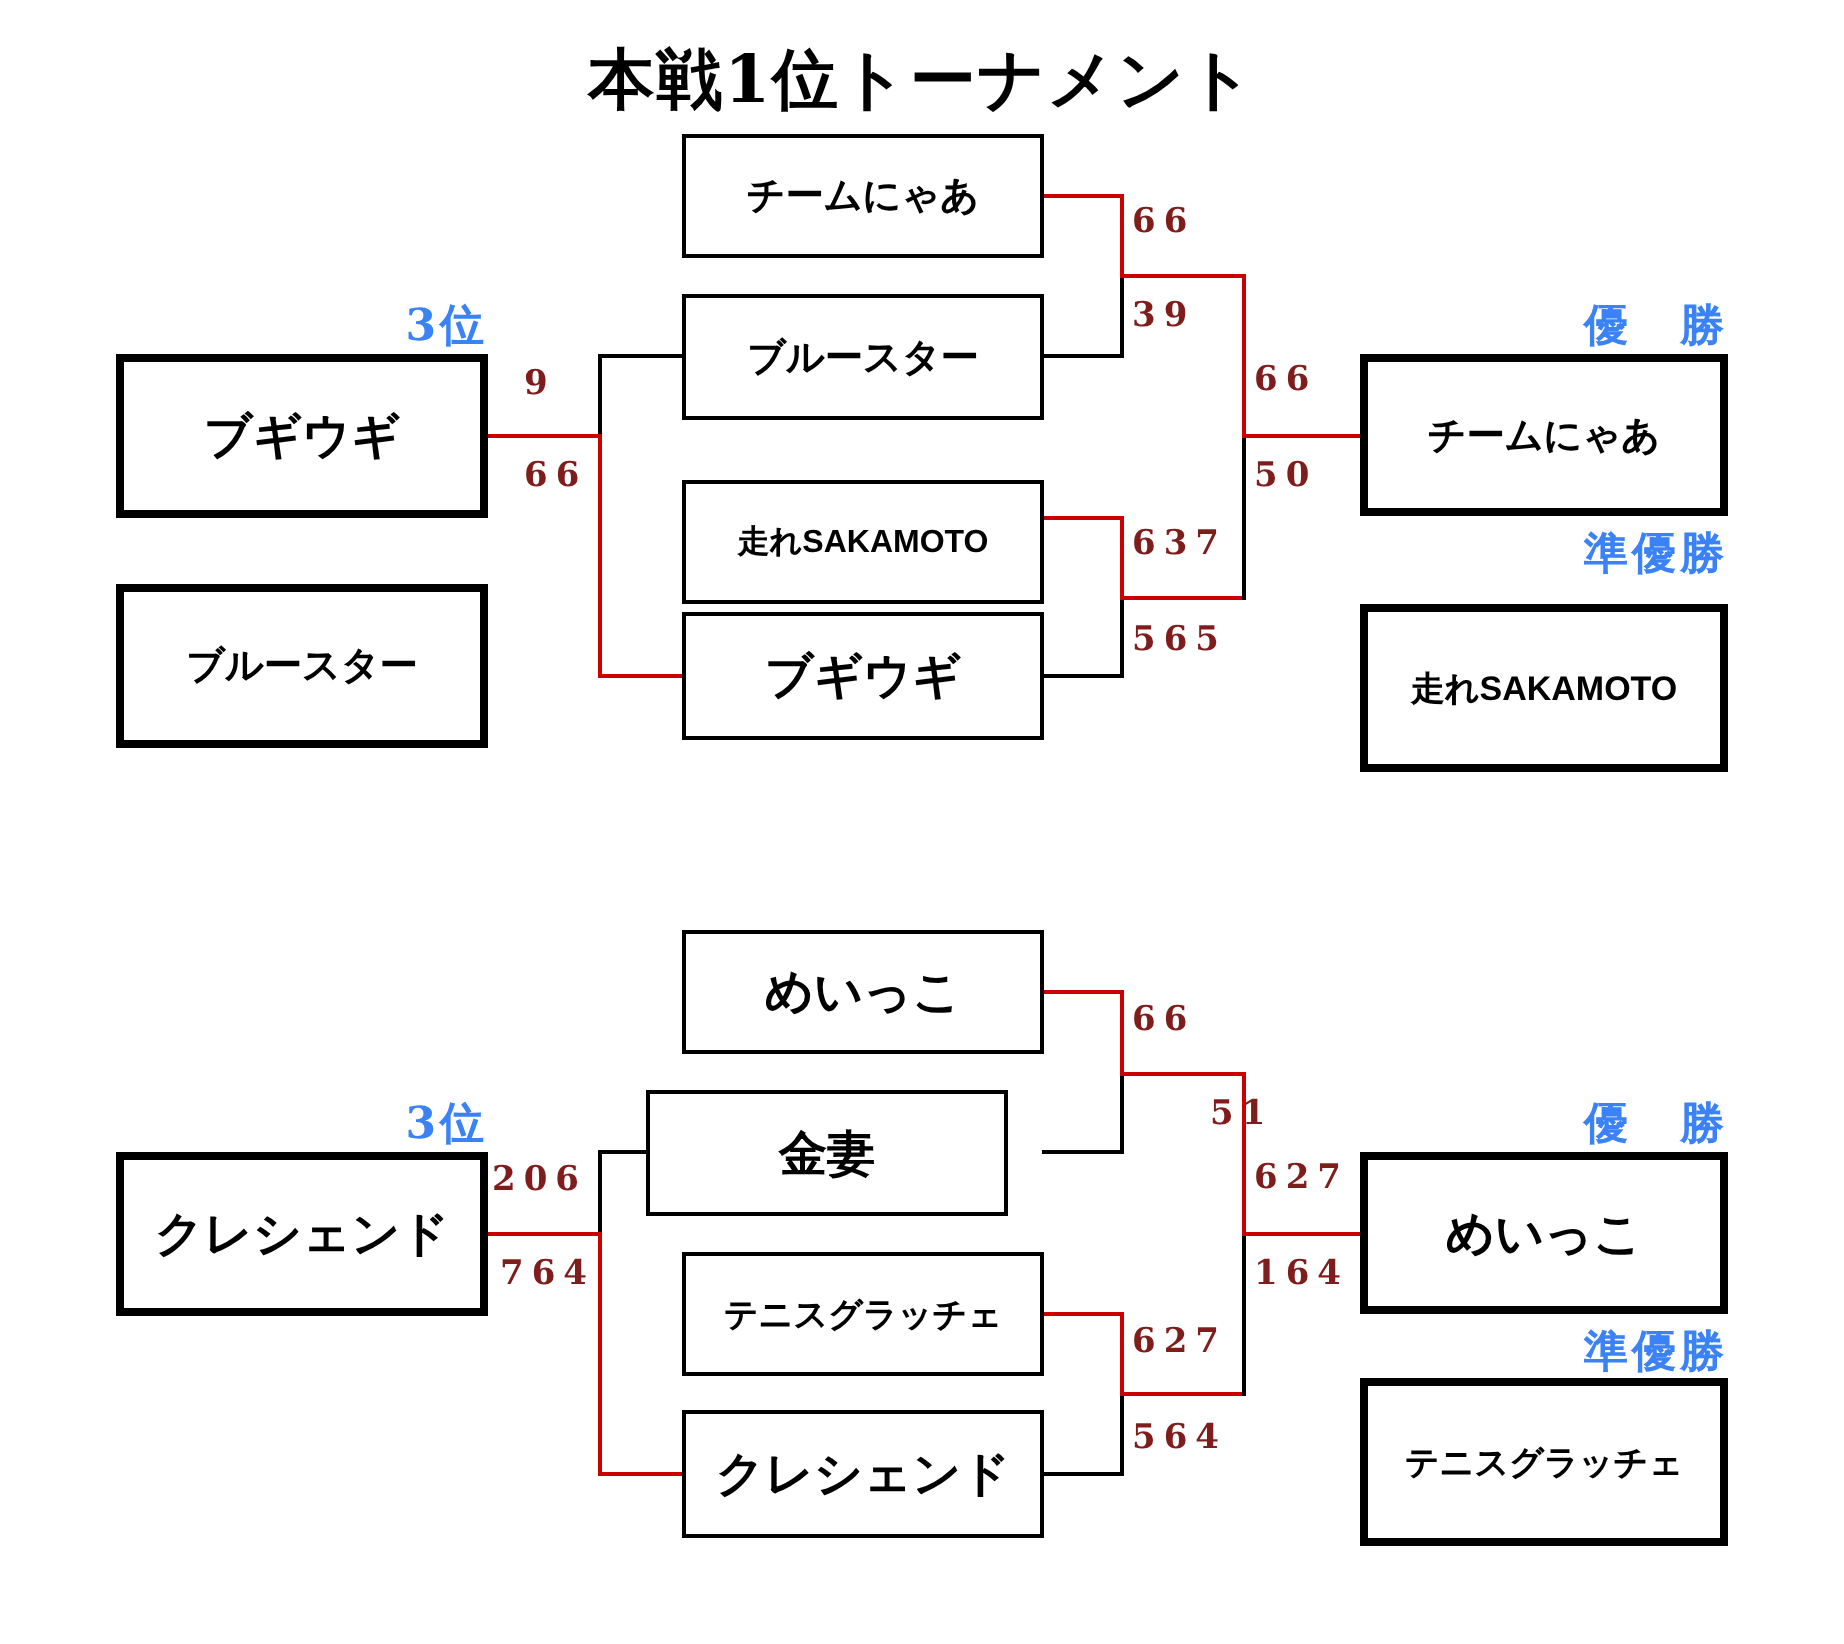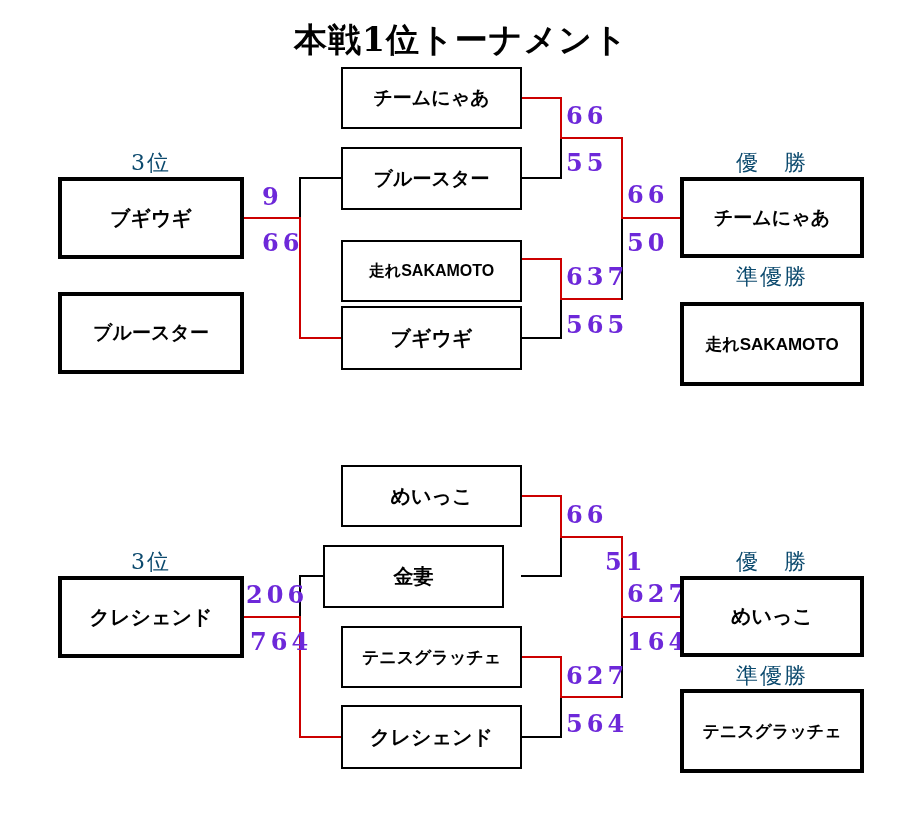--- a/index.html
+++ b/index.html
@@ -33,46 +33,46 @@
     display:flex;
     align-items:center;
     justify-content:center;
     font-family:"DejaVu Serif","Liberation Serif",serif;
     font-weight:bold;
     color:#000;
     white-space:nowrap;
     overflow:hidden;
   }
   .box.thick{border-width:4px;}
-  .t20{font-size:20px;}
+  .t20{font-size:24px;}
   .t19{font-size:19px;}
   .t17{font-size:17px;}
   .t16{font-size:16px;}
   .sans{font-family:Liberation Sans, sans-serif;margin-top:12px;}
 
   .caption{
     position:absolute;
-    text-align:center;
+    text-align:right;
     font-family:"DejaVu Serif","Liberation Serif",serif;
-    font-weight:normal;
+    font-weight:bold;
     white-space:nowrap;
-    color:#0c4a6e;
+    color:#3b82f6;
   }
   .cap-big{font-size:22px;letter-spacing:2px;}
   .cap-small{font-size:14px;letter-spacing:0px;
     font-family:"Liberation Sans","DejaVu Sans",sans-serif;}
 
   .score{
     position:absolute;
     font-family:"DejaVu Serif","Liberation Serif",serif;
     font-weight:bold;
-    font-size:24px;
+    font-size:17px;
     letter-spacing:4px;
     white-space:nowrap;
-    color:#6d28d9;
+    color:#7f1d1d;
   }
 </style>
 </head>
 <body>
 
 <div class="stage">
 
   <svg class="lines" viewBox="0 0 922 822">
     <g stroke-linecap="square" fill="none">
 
@@ -133,21 +133,21 @@
 
   <div class="score" style="left:262px;top:182px;">9</div>
   <div class="score" style="left:262px;top:228px;">66</div>
 
   <div class="box t19" style="left:341px;top:67px;width:181px;height:62px;">チームにゃあ</div>
   <div class="box t19" style="left:341px;top:147px;width:181px;height:63px;">ブルースター</div>
   <div class="box t16 sans" style="left:341px;top:228px;width:181px;height:62px;">走れSAKAMOTO</div>
   <div class="box t20" style="left:341px;top:306px;width:181px;height:64px;">ブギウギ</div>
 
   <div class="score" style="left:566px;top:101px;">66</div>
-  <div class="score" style="left:566px;top:148px;">55</div>
+  <div class="score" style="left:566px;top:148px;">39</div>
   <div class="score" style="left:566px;top:262px;">637</div>
   <div class="score" style="left:566px;top:310px;">565</div>
 
   <div class="score" style="left:627px;top:180px;">66</div>
   <div class="score" style="left:627px;top:228px;">50</div>
 
   <div class="caption cap-big" style="left:680px;top:148px;width:184px;">優　勝</div>
   <div class="box thick t19" style="left:680px;top:177px;width:184px;height:81px;">チームにゃあ</div>
   <div class="caption cap-big" style="left:680px;top:262px;width:184px;">準優勝</div>
   <div class="box thick t17 sans" style="left:680px;top:290px;width:184px;height:84px;">走れSAKAMOTO</div>

